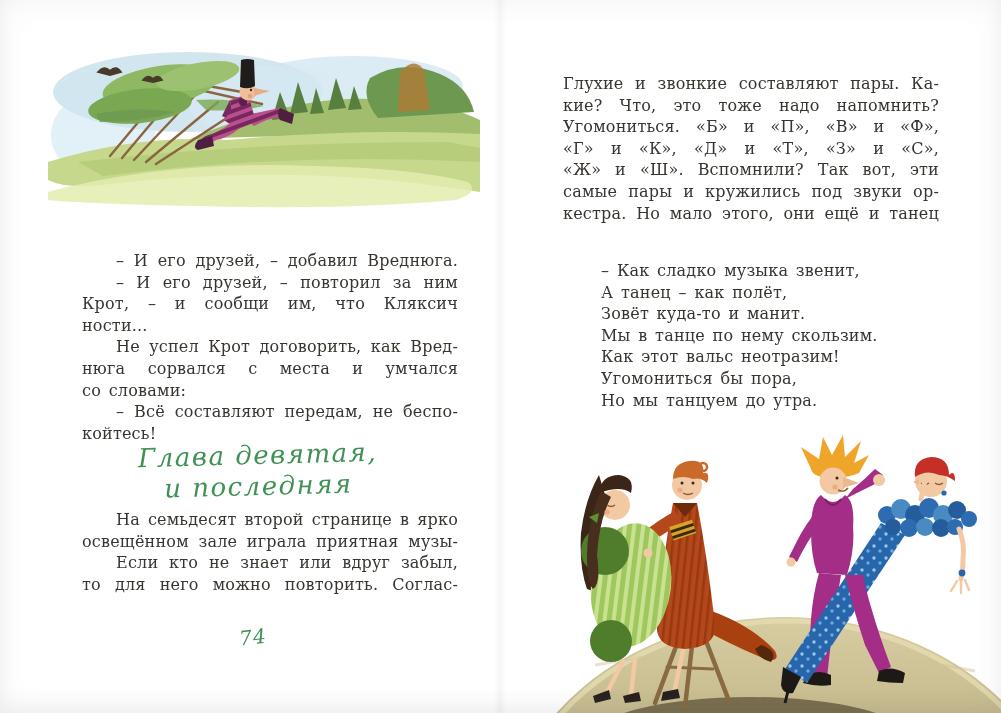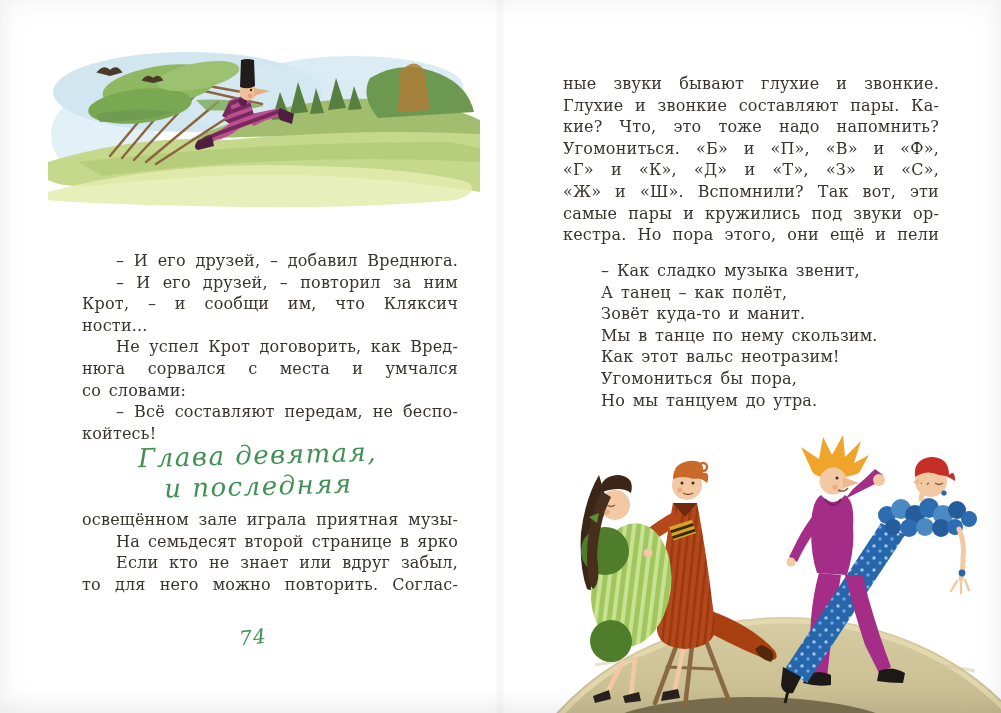--- a/index.html
+++ b/index.html
@@ -117,40 +117,39 @@
         <div class="tl just ind">– Всё составляют передам, не беспо-</div>
         <div class="tl">койтесь!</div>
       </div>
 
     <div class="heading">
       <div>Глава девятая,</div>
       <div>и последняя</div>
     </div>
 
     <div class="textcol" id="left-block2">
+        <div class="tl just ind">На семьдесят второй странице в ярко</div>
         <div class="tl just">освещённом зале играла приятная музы-</div>
-        <div class="tl just ind">На семьдесят второй странице в ярко</div>
         <div class="tl just ind">Если кто не знает или вдруг забыл,</div>
         <div class="tl just">то для него можно повторить. Соглас-</div>
       </div>
 
     <div class="pagenum">74</div>
   </div>
 
   <div class="page" id="page-right">
 
     <div class="textcol" id="right-block">
-        <div class="tl just">ные звуки бывают глухие и звонкие.</div>
         <div class="tl just">Глухие и звонкие составляют пары. Ка-</div>
         <div class="tl just">кие? Что, это тоже надо напомнить?</div>
         <div class="tl just">Угомониться. «Б» и «П», «В» и «Ф»,</div>
         <div class="tl just">«Г» и «К», «Д» и «Т», «З» и «С»,</div>
         <div class="tl just">«Ж» и «Ш». Вспомнили? Так вот, эти</div>
         <div class="tl just">самые пары и кружились под звуки ор-</div>
-        <div class="tl just">кестра. Но пора этого, они ещё и пели</div>
+        <div class="tl just">кестра. Но мало этого, они ещё и танец</div>
       </div>
 
     <div class="poem">
         <div class="tl">– Как сладко музыка звенит,</div>
         <div class="tl">А танец – как полёт,</div>
         <div class="tl">Зовёт куда-то и манит.</div>
         <div class="tl">Мы в танце по нему скользим.</div>
         <div class="tl">Как этот вальс неотразим!</div>
         <div class="tl">Угомониться бы пора,</div>
         <div class="tl">Но мы танцуем до утра.</div>

